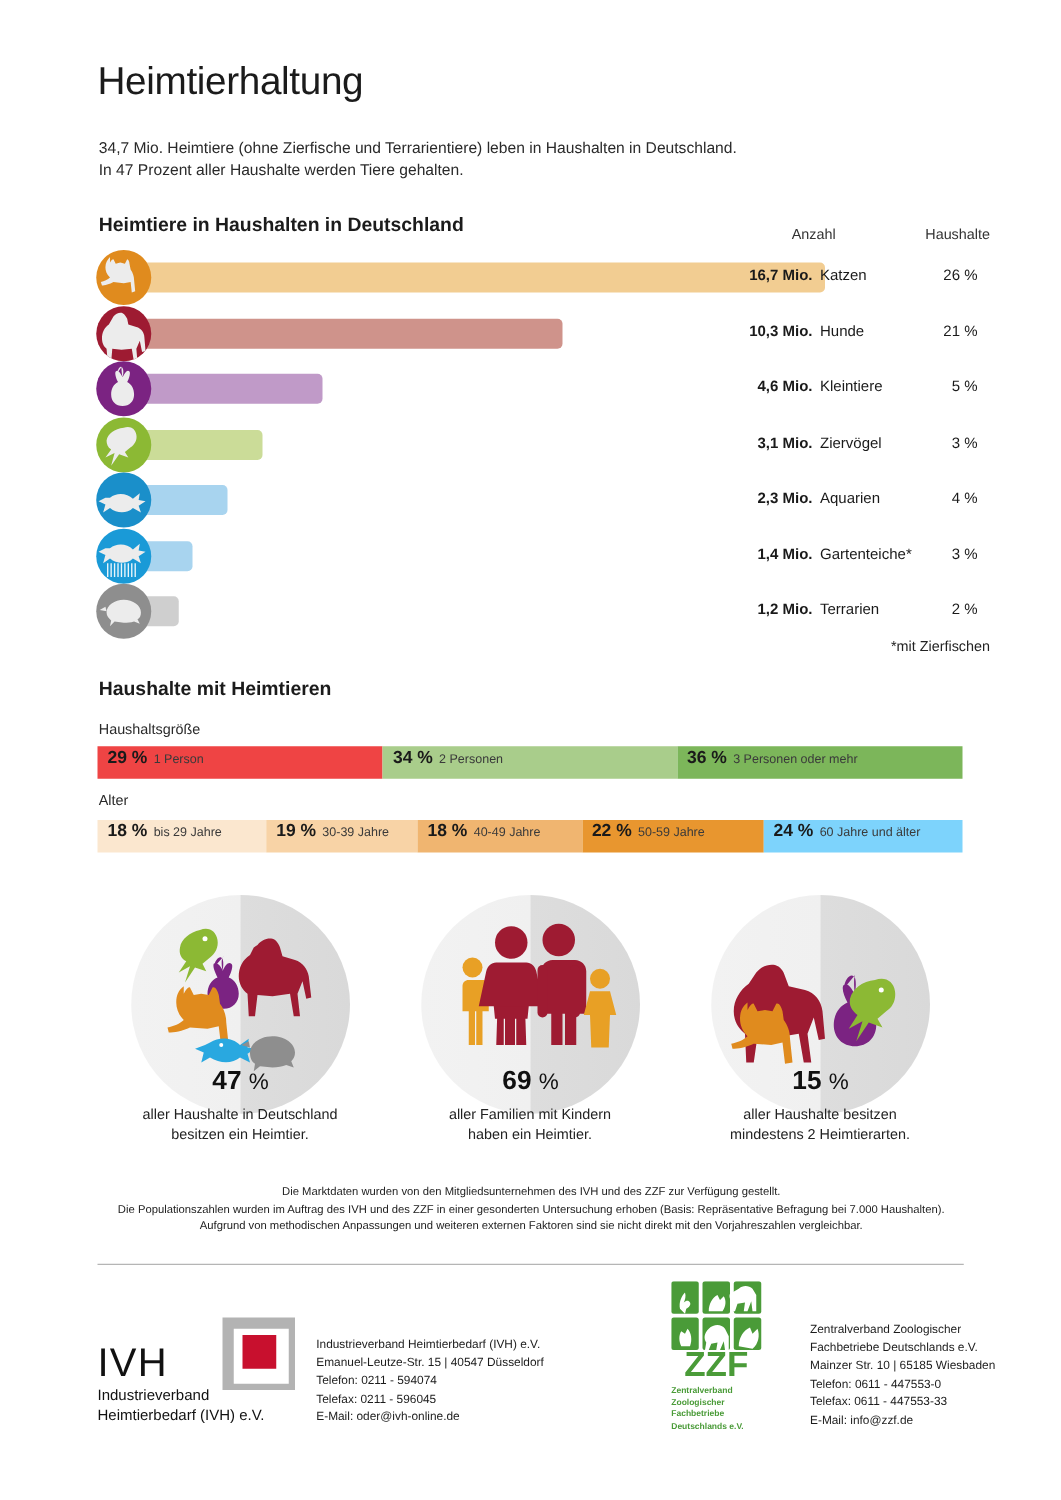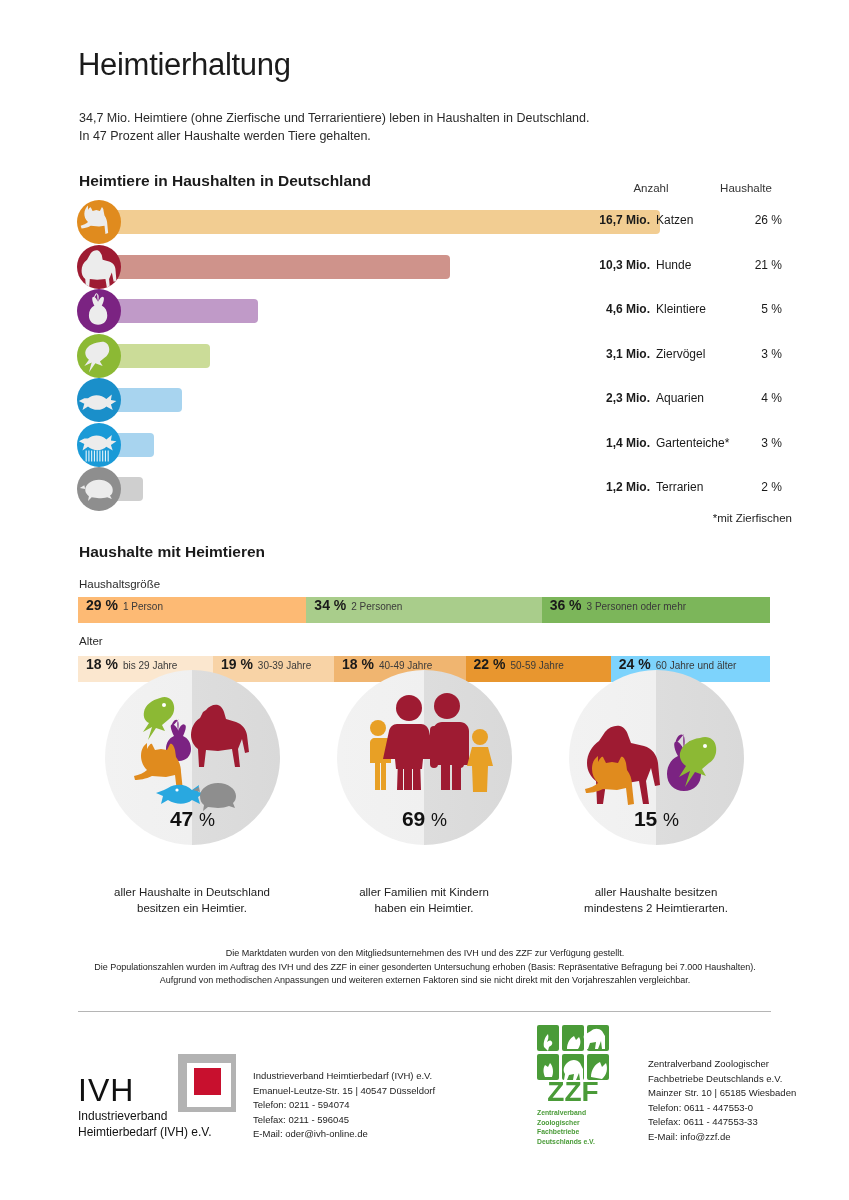--- a/index.html
+++ b/index.html
@@ -26,21 +26,21 @@
     position: absolute; font-size: 15.5px; font-weight: 700; color: #1b1b1b;
   }
   #sec-pets { left: 79px; top: 172px; }
   #sec-house { left: 79px; top: 543px; }
 
   .col-head {
     position: absolute; top: 182px; font-size: 11.5px; color: #333;
     text-align: center;
   }
   #col-anzahl   { left: 610px; width: 82px; }
-  #col-haushalte{ left: 700px; width: 92px; }
+  #col-haushalte{ left: 700px; width: 92px; text-align: right; }
 
   
   #pet-rows { position: absolute; left: 0; top: 0; width: 849px; }
   .pet-row { position: absolute; left: 0; width: 849px; height: 44px; }
 
   .pet-bar {
     position: absolute; left: 95px; top: 10px; height: 24px;
     border-radius: 4px;
   }
   .pet-icon {
@@ -72,21 +72,21 @@
   #bar-size { top: 597px; }
   #bar-age  { top: 656px; }
   .stack-seg {
     display: flex; align-items: baseline; justify-content: flex-start;
     padding-left: 8px; overflow: hidden; white-space: nowrap;
   }
   .seg-pct { font-size: 14px; font-weight: 700; color: #1a1a1a; }
   .seg-lbl { font-size: 10px; color: #3a3a3a; margin-left: 5px; }
 
   
-  .circle-group { position: absolute; top: 670px; width: 175px; height: 175px; }
+  .circle-group { position: absolute; top: 716px; width: 175px; height: 175px; }
   #circ-0 { left: 105px; }
   #circ-1 { left: 337px; }
   #circ-2 { left: 569px; }
   .circle-bg {
     position: absolute; inset: 0; border-radius: 50%;
     background: linear-gradient(to right, #f2f2f2 0%, #f0f0f0 49.9%, #dddddd 50%, #d9d9d9 100%);
   }
   .circle-art { position: absolute; inset: 0; }
   .circle-art svg { width: 175px; height: 175px; display: block; }
   .circle-pct {
@@ -262,21 +262,21 @@
         </div>
       </div>
     </div>
 
   <div class="footnote-star">*mit Zierfischen</div>
 
   <div class="section-head" id="sec-house">Haushalte mit Heimtieren</div>
 
   <div class="stack-title" id="lbl-size">Haushaltsgröße</div>
   <div class="stack-bar" id="bar-size">
-      <div class="stack-seg" style="width: 33%; background: #fdba74;">
+      <div class="stack-seg" style="width: 33%; background: #ef4444;">
         <span class="seg-pct">29 %</span>
         <span class="seg-lbl">1 Person</span>
       </div>
       <div class="stack-seg" style="width: 34%; background: rgb(169, 205, 139);">
         <span class="seg-pct">34 %</span>
         <span class="seg-lbl">2 Personen</span>
       </div>
       <div class="stack-seg" style="width: 33%; background: rgb(124, 182, 90);">
         <span class="seg-pct">36 %</span>
         <span class="seg-lbl">3 Personen oder mehr</span>

